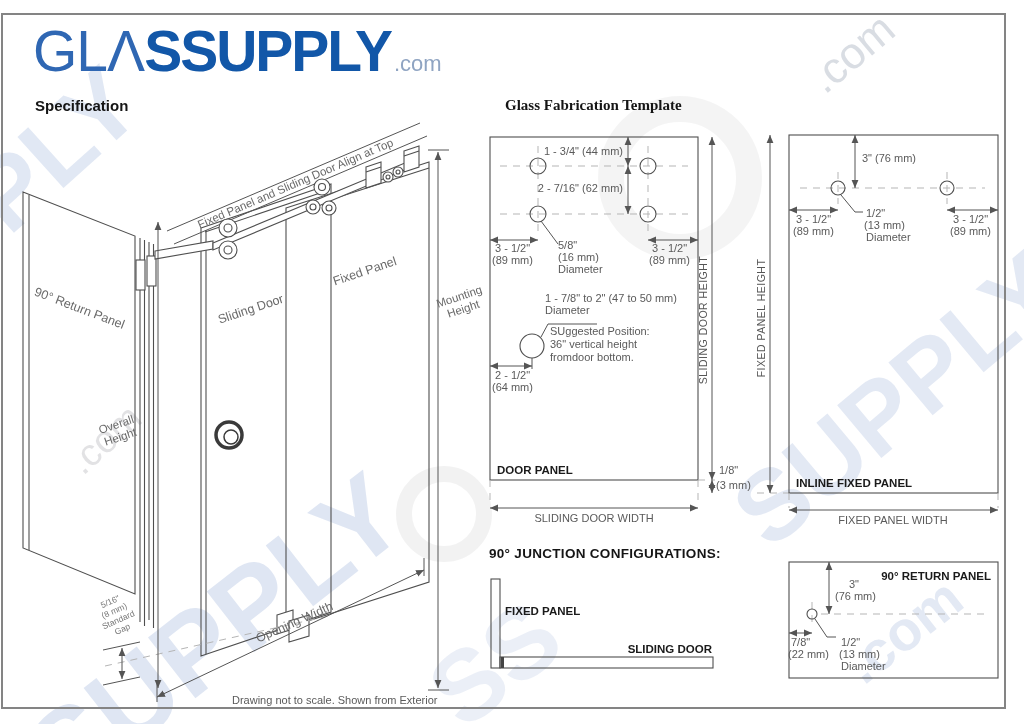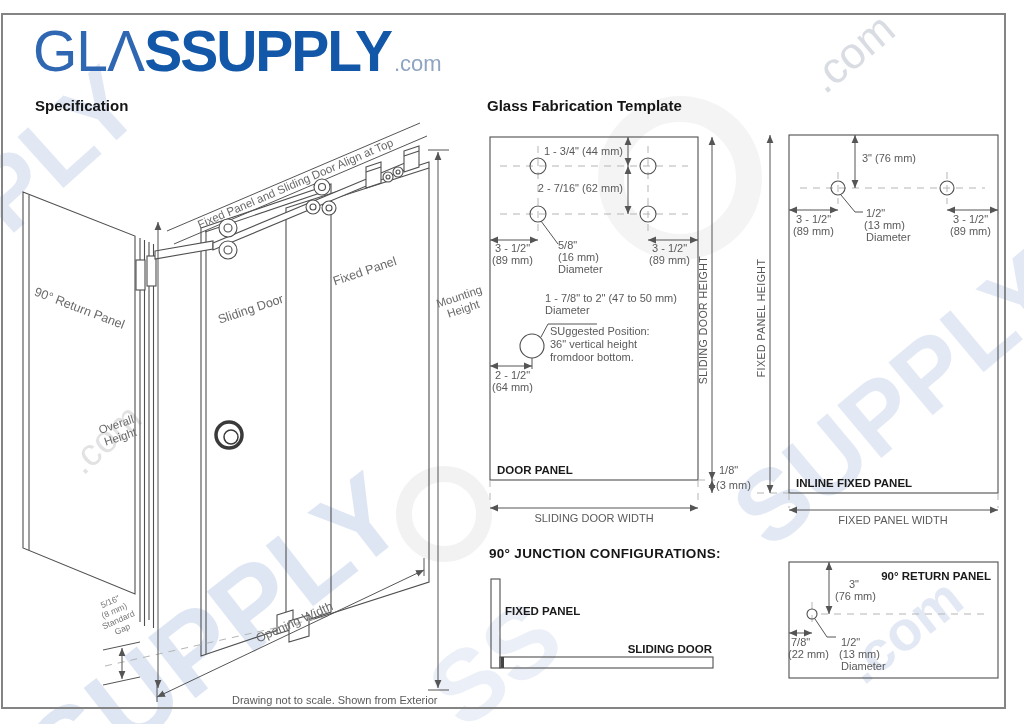--- a/index.html
+++ b/index.html
@@ -21,21 +21,21 @@
   #frame{position:absolute;left:1px;top:13px;width:1005px;height:696px;
          border:2px solid #848484;box-sizing:border-box;z-index:1;background:transparent;}
   
   #logo{position:absolute;left:33px;top:14px;z-index:2;white-space:nowrap;line-height:1.05;margin-top:8px;}
   .logo-thin{font-size:57px;font-weight:400;letter-spacing:-1px;color:#2f67b3;}
   .logo-bold{font-size:57px;font-weight:800;letter-spacing:-2px;color:#1257a8;}
   .logo-com{font-size:22px;color:#8fa4c2;margin-left:3px;}
   
   .heading{position:absolute;z-index:2;font-weight:700;color:#151515;font-size:15px;}
   #h-spec{left:35px;top:97px;}
-  #h-fab{left:487px;top:97px;}
+  #h-fab{left:505px;top:97px;font-family:Liberation Serif, serif;}
   #h-junction{left:489px;top:546px;font-size:13.5px;letter-spacing:0.3px;}
   svg{position:absolute;z-index:2;overflow:visible;}
   #iso-svg{left:0;top:110px;}
   #template-svg{left:485px;top:118px;}
   svg text{font-family:"Liberation Sans",sans-serif;}
   .dim-t{font-size:11px;fill:#5a5a5a;}
   .lbl-b{font-size:11.5px;font-weight:700;fill:#1a1a1a;}
   .iso-t{font-size:12.5px;fill:#6a6a6a;}
   .iso-s{font-size:11.5px;fill:#6a6a6a;}
   .tiny-t{font-size:8.5px;fill:#777;}

